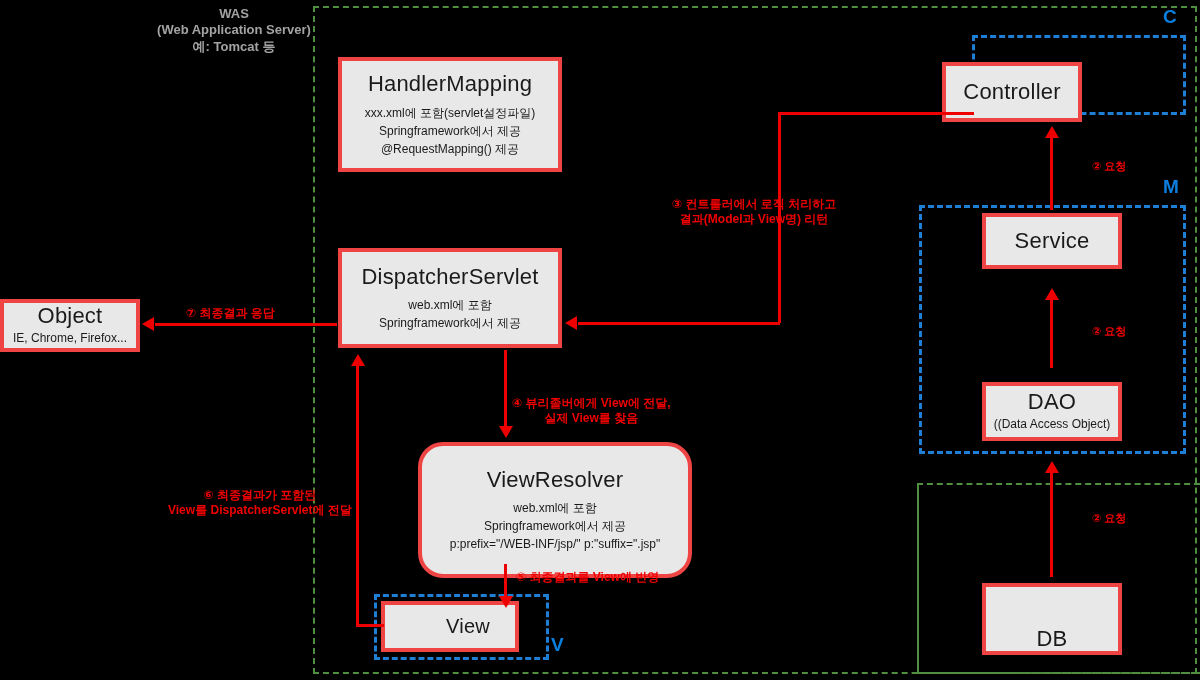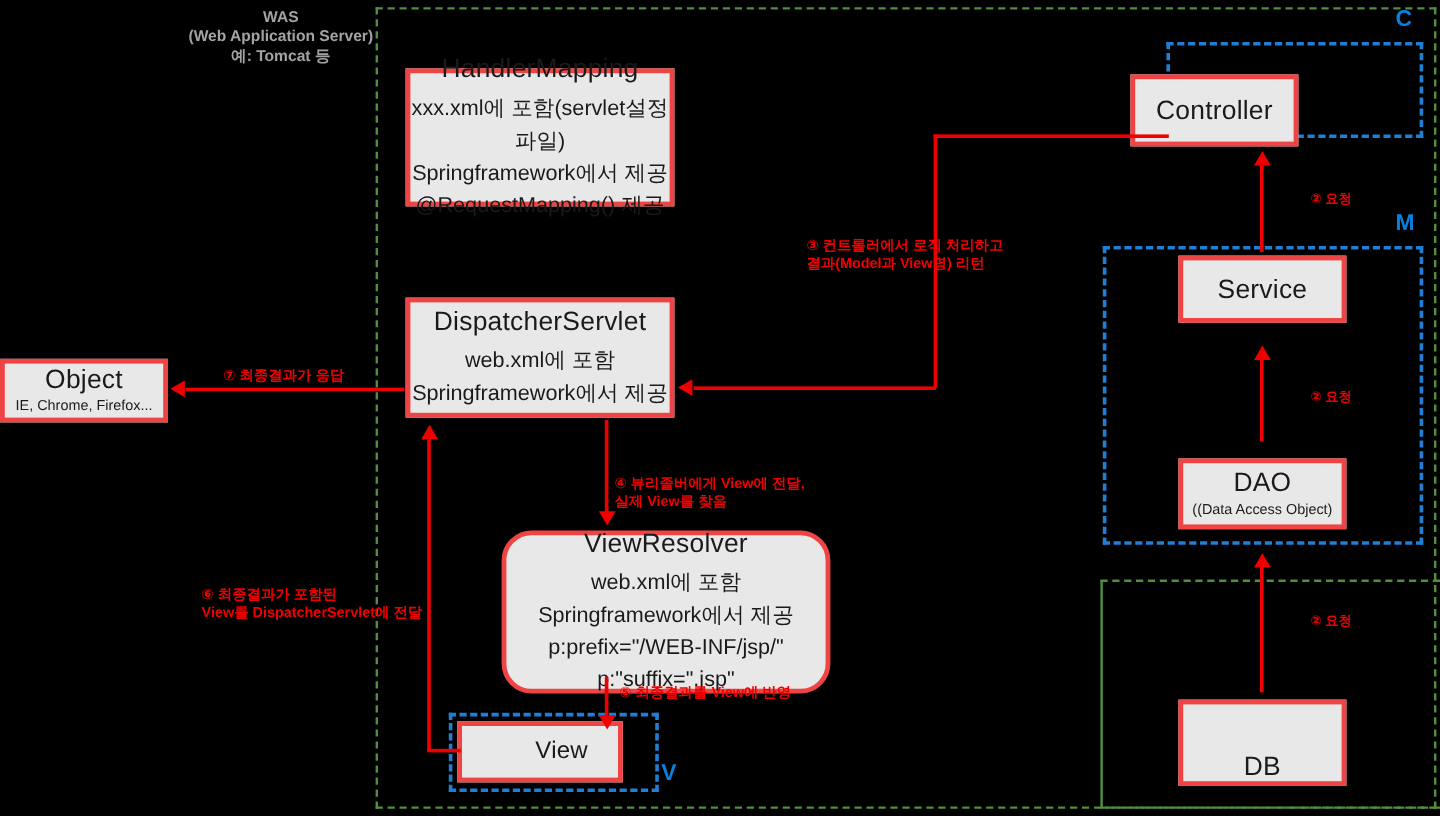--- a/index.html
+++ b/index.html
@@ -6,21 +6,21 @@
   #stage{
     position:relative;width:1200px;height:680px;background:#000;overflow:hidden;
     font-family:"Liberation Sans","DejaVu Sans",sans-serif;
   }
   .box{
     position:absolute;background:#e8e8e8;border:4px solid #ef4444;
     box-sizing:border-box;display:flex;flex-direction:column;
     align-items:center;justify-content:center;color:#1a1a1a;text-align:center;
   }
   .box .ttl{font-size:22px;line-height:1.15;letter-spacing:.2px;}
-  .box .sub{font-size:18px;line-height:1.5;margin-top:7px;}
+  .box .sub{font-size:12px;line-height:1.5;margin-top:7px;}
   .box.small .ttl{font-size:20px;}
   .box .sub2{font-size:12px;line-height:1.45;margin-top:2px;}
 
   
   .region{position:absolute;box-sizing:border-box;border:3px dashed #1f7fd4;background:transparent;}
   .region.green{border:2px dashed #4f8f3f;}
   .rlabel{position:absolute;color:#0b7fe0;font-weight:bold;font-size:19px;letter-spacing:0;}
 
   
   .was{position:absolute;color:#a3a3a3;font-weight:bold;font-size:13px;line-height:1.25;text-align:center;}
@@ -28,21 +28,21 @@
   
   .arrow{position:absolute;background:#ee0000;}
   .ah{height:3px;}
   .av{width:3px;}
   .head{position:absolute;width:0;height:0;}
   .head.left{border-top:7px solid transparent;border-bottom:7px solid transparent;border-right:12px solid #ee0000;}
   .head.up{border-left:7px solid transparent;border-right:7px solid transparent;border-bottom:12px solid #ee0000;}
   .head.down{border-left:7px solid transparent;border-right:7px solid transparent;border-top:12px solid #ee0000;}
 
   .rlab{position:absolute;color:#f00000;font-weight:bold;font-size:12px;line-height:1.25;white-space:nowrap;}
-  .rlab.c{}
+  .rlab.c{text-align:center;}
   .rlab.tiny{font-size:11px;}
 </style>
 </head>
 <body>
 
 <div id="stage">
 
   <div class="region green" style="left:313px;top:6px;width:884px;height:668px;"></div>
   <div class="region green" style="left:917px;top:483px;width:283px;height:191px;border-top:2px dashed #4f8f3f;border-left:2px solid #4f8f3f;border-right:none;border-bottom:2px dashed #4f8f3f;"></div>
 
@@ -137,21 +137,21 @@
   <div class="arrow ah" style="left:356px;top:624px;width:28px;"></div>
   <div class="arrow av" style="left:356px;top:366px;height:260px;"></div>
   <div class="head up" style="left:351px;top:354px;"></div>
   <div class="rlab c" style="left:168px;top:488px;">
     <div>⑥ 최종결과가 포함된</div>
     <div>View를 DispatcherServlet에 전달</div>
   </div>
 
   <div class="arrow ah" style="left:155px;top:323px;width:182px;"></div>
   <div class="head left" style="left:142px;top:317px;"></div>
-  <div class="rlab" style="left:186px;top:306px;">⑦ 최종결과가 응답</div>
+  <div class="rlab" style="left:186px;top:306px;">⑦ 최종결과 응답</div>
 
   <div class="arrow av" style="left:1050px;top:136px;height:74px;"></div>
   <div class="head up" style="left:1045px;top:126px;"></div>
   <div class="rlab tiny" style="left:1092px;top:160px;">② 요청</div>
 
   <div class="arrow av" style="left:1050px;top:300px;height:68px;"></div>
   <div class="head up" style="left:1045px;top:288px;"></div>
   <div class="rlab tiny" style="left:1092px;top:325px;">② 요청</div>
 
   <div class="arrow av" style="left:1050px;top:472px;height:105px;"></div>

